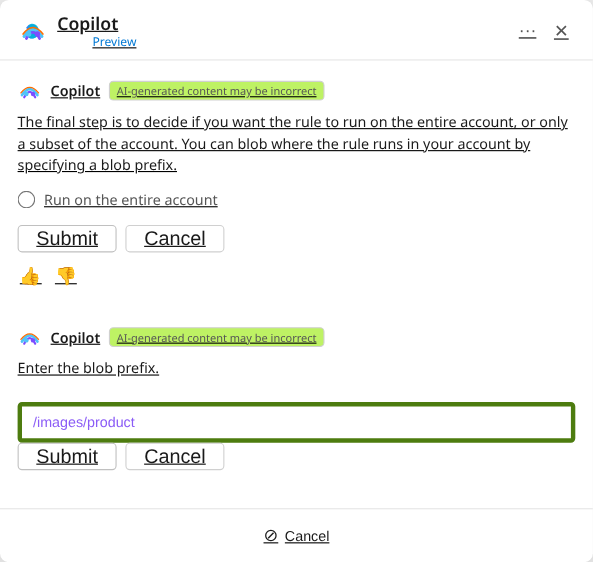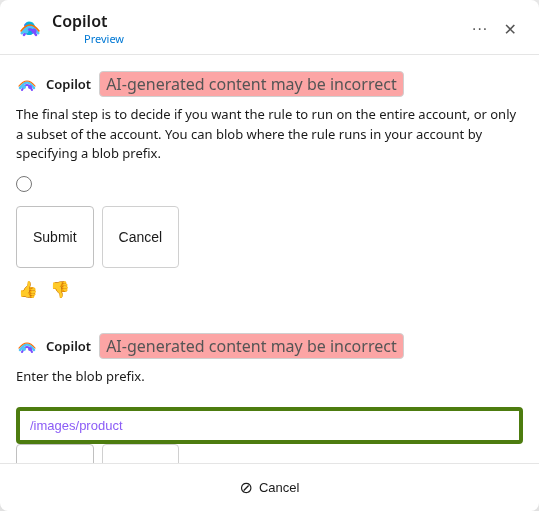--- a/index.html
+++ b/index.html
@@ -15,20 +15,21 @@
     .dialog {
       width: 539px;
       height: 511px;
       background: #fff;
       border-radius: 8px;
       box-shadow: 0 4px 24px rgba(0,0,0,0.18);
       display: flex;
       flex-direction: column;
       overflow: hidden;
       position: relative;
+      text-decoration: underline;
     }
     .title-bar {
       display: flex;
       align-items: center;
       padding: 12px 16px 8px 16px;
       border-bottom: 1px solid #e5e5e5;
       gap: 8px;
       flex-shrink: 0;
     }
     .copilot-logo {
@@ -95,25 +96,25 @@
       width: 22px;
       height: 22px;
       flex-shrink: 0;
     }
     .sender-name {
       font-size: 13px;
       font-weight: 600;
       color: #1a1a1a;
     }
     .ai-badge {
-      background: #fca5a5;
+      background: #bef264;
       border: 1px solid #d0d0d0;
       border-radius: 4px;
       padding: 1px 6px;
-      font-size: 16px;
+      font-size: 10px;
       color: #555;
     }
     .message-text {
       font-size: 13px;
       color: #1a1a1a;
       line-height: 1.5;
       margin-bottom: 12px;
     }
     .radio-group {
       display: flex;
@@ -133,23 +134,23 @@
       height: 16px;
       accent-color: #0078d4;
       cursor: pointer;
     }
     .button-row {
       display: flex;
       gap: 8px;
       margin-bottom: 10px;
     }
     .btn {
-      padding: 22px 16px;
-      border-radius: 4px;
-      font-size: 14px;
+      padding: 1px 16px;
+      border-radius: 4px;
+      font-size: 18px;
       cursor: pointer;
       border: 1px solid #d0d0d0;
       background: #fff;
       color: #1a1a1a;
     }
     .btn-primary {
       background: #fff;
       border: 1px solid #c0c0c0;
     }
     .feedback-row {
@@ -253,20 +254,21 @@
             <circle cx="14" cy="14" r="2" fill="#7C4DFF"></circle>
           </g>
         </svg>
         <span class="sender-name">Copilot</span>
         <span class="ai-badge">AI-generated content may be incorrect</span>
       </div>
       <div class="message-text">The final step is to decide if you want the rule to run on the entire account, or only a subset of the account. You can blob where the rule runs in your account by specifying a blob prefix.</div>
       <div class="radio-group">
         <label class="radio-item">
           <input type="radio" name="account-scope" style="">
+          <span>Run on the entire account</span>
         </label>
       </div>
       <div class="button-row">
         <button class="btn btn-primary">Submit</button>
         <button class="btn">Cancel</button>
       </div>
       <div class="feedback-row">
         <button class="feedback-btn" title="Thumbs up">
           <span>👍</span>
         </button>

